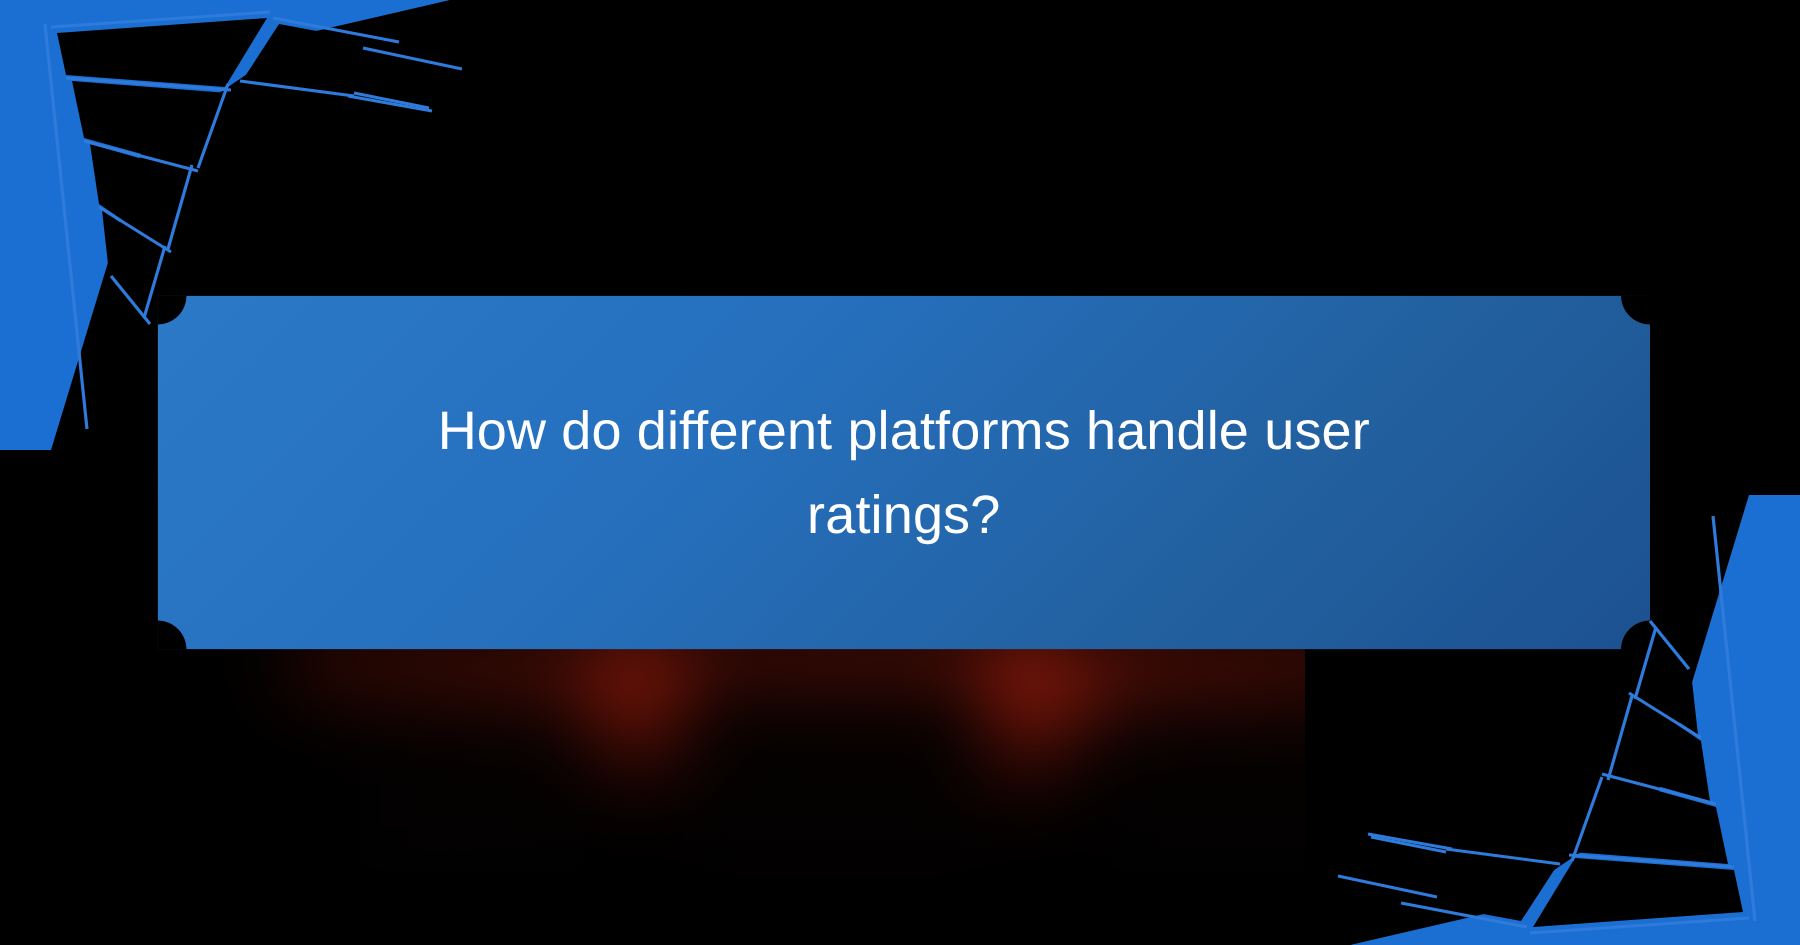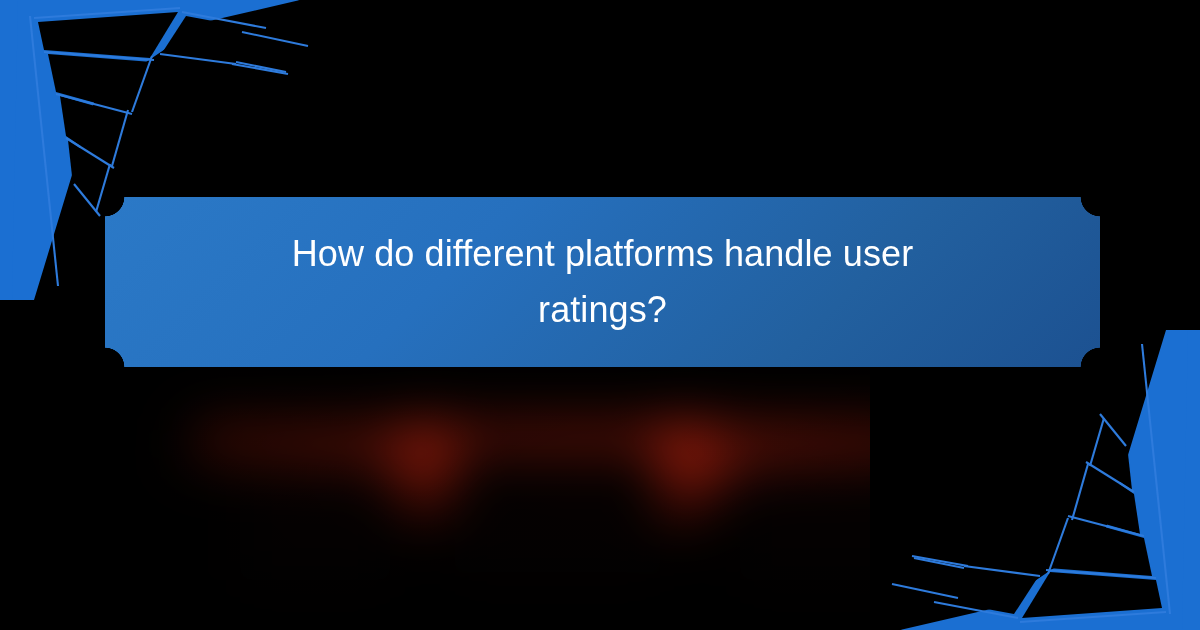--- a/index.html
+++ b/index.html
@@ -79,21 +79,21 @@
   }
   .orn-tl { left: 0; top: 0; }
   .orn-br { right: 0; bottom: 0; transform: rotate(180deg); }
 
   
   .card {
     position: absolute;
     left: 105px;
     top: 197px;
     width: 995px;
-    height: 170px;
+    height: 236px;
     z-index: 4;
     background: linear-gradient(135deg, #2b79c7 0%, #2670be 36%, #22609f 72%, #1c5191 100%);
     display: flex;
     align-items: center;
     justify-content: center;
     
     -webkit-mask-image:
       radial-gradient(circle 19px at 0 0,       rgba(0,0,0,0) 0 19px, #000 19.6px),
       radial-gradient(circle 19px at 100% 0,    rgba(0,0,0,0) 0 19px, #000 19.6px),
       radial-gradient(circle 19px at 0 100%,    rgba(0,0,0,0) 0 19px, #000 19.6px),

